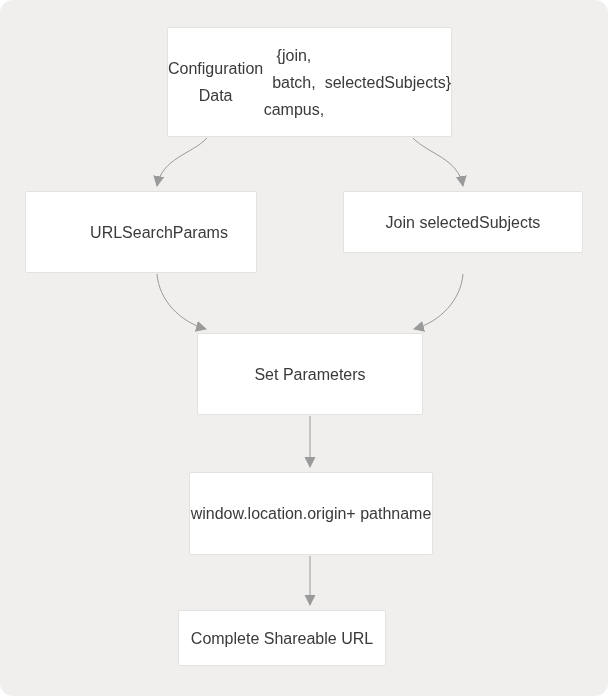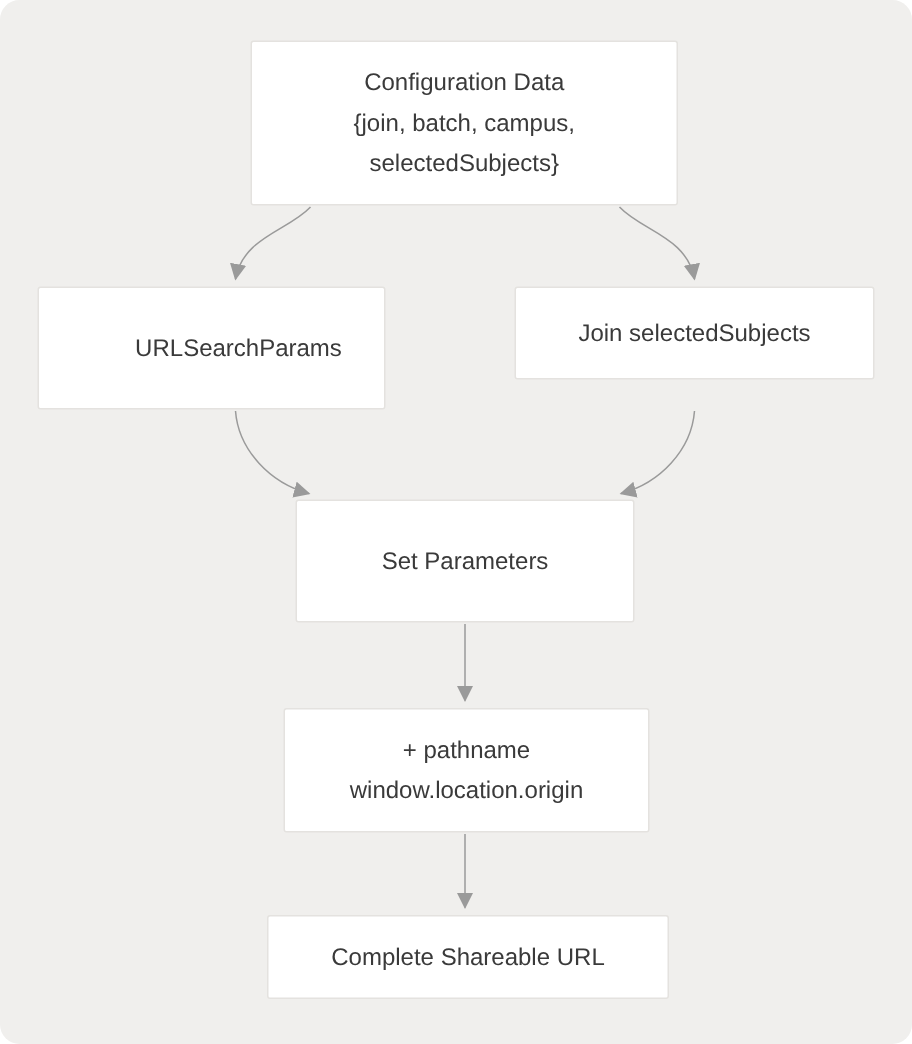--- a/index.html
+++ b/index.html
@@ -24,34 +24,34 @@
     height: 696px;
     pointer-events: none;
   }
   .node {
     position: absolute;
     background: var(--node-bg, #ffffff);
     border: 1px solid var(--node-border, #e4e2df);
     border-radius: 2px;
     box-sizing: border-box;
     display: flex;
-    flex-direction: column;
+    flex-direction: row;
     justify-content: center;
     align-items: center;
     text-align: center;
     color: var(--text, #3a3a3a);
     font-size: 16px;
     line-height: 27px;
   }
   .node-config   { left: 167px; top:  27px; width: 285px; height: 110px; }
   .node-urlsp    { left:  25px; top: 191px; width: 232px; height:  82px; padding-left: 36px; }
   .node-join     { left: 343px; top: 191px; width: 240px; height:  62px; }
   .node-setparam { left: 197px; top: 333px; width: 226px; height:  82px; text-align: right; }
   .node-origin   { left: 189px; top: 472px; width: 244px; height:  83px; }
-  .node-complete { left: 178px; top: 610px; width: 268px; height:  56px; }
+  .node-complete { left: 178px; top: 610px; width: 208px; height:  56px; }
 </style>
 </head>
 <body>
 
 <div class="canvas">
 
   <svg class="edges" width="608" height="696" viewBox="0 0 608 696" xmlns="http://www.w3.org/2000/svg">
     <defs>
       <marker id="ah" markerWidth="13" markerHeight="13" refX="10" refY="5.5" orient="auto" markerUnits="userSpaceOnUse">
         <path d="M0,0 L11,5.5 L0,11 Z" fill="#9a9a9a"></path>
@@ -77,21 +77,21 @@
 
   <div class="node node-join">
     <div class="node-line">Join selectedSubjects</div>
   </div>
 
   <div class="node node-setparam">
     <div class="node-line">Set Parameters</div>
   </div>
 
   <div class="node node-origin">
+    <div class="node-line">window.location.origin</div>
     <div class="node-line">+ pathname</div>
-    <div class="node-line">window.location.origin</div>
   </div>
 
   <div class="node node-complete">
     <div class="node-line">Complete Shareable URL</div>
   </div>
 
 </div>
 
 </body></html>

